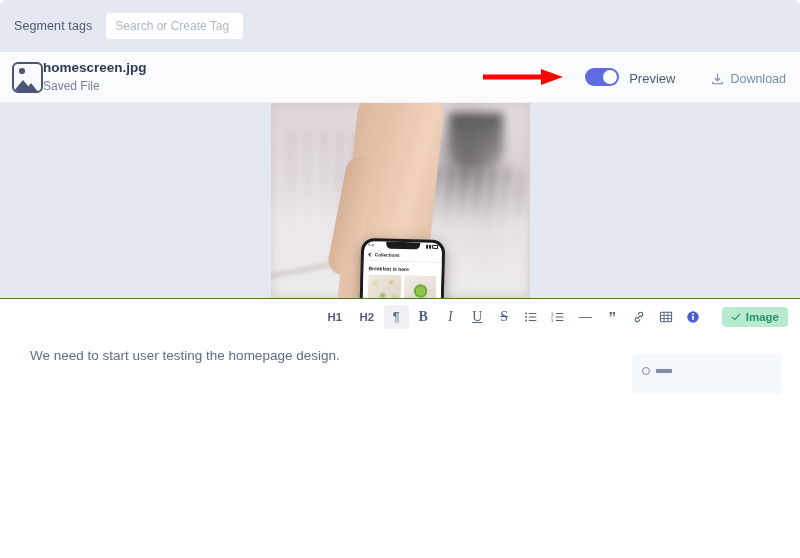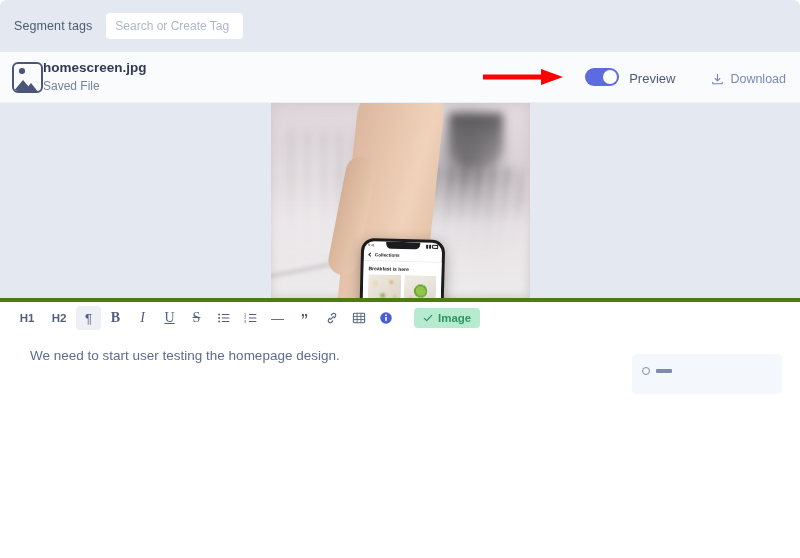--- a/index.html
+++ b/index.html
@@ -327,25 +327,26 @@
     background:
       radial-gradient(circle 9px at 52% 52%, #8ec54a 0 55%, #6ba832 55% 72%, transparent 74%),
       radial-gradient(circle 6px at 22% 78%, #d8c7b4, transparent 70%),
       linear-gradient(160deg, #f0ece6, #ded6cc);
   }
 
   
   .toolbar {
     height: 36px;
     background: #ffffff;
-    border-top: 4px solid #4d7c0f;
+    border-top: 1px solid #4d7c0f;
     display: flex; align-items: center;
     gap: 2px;
     padding: 0 12px;
     flex: 0 0 auto;
+    justify-content: flex-end;
   }
   .tb {
     width: 25px; height: 24px;
     display: flex; align-items: center; justify-content: center;
     border-radius: 4px;
     color: #515f7d;
     font-size: 13px;
     cursor: pointer;
     flex: 0 0 auto;
   }

